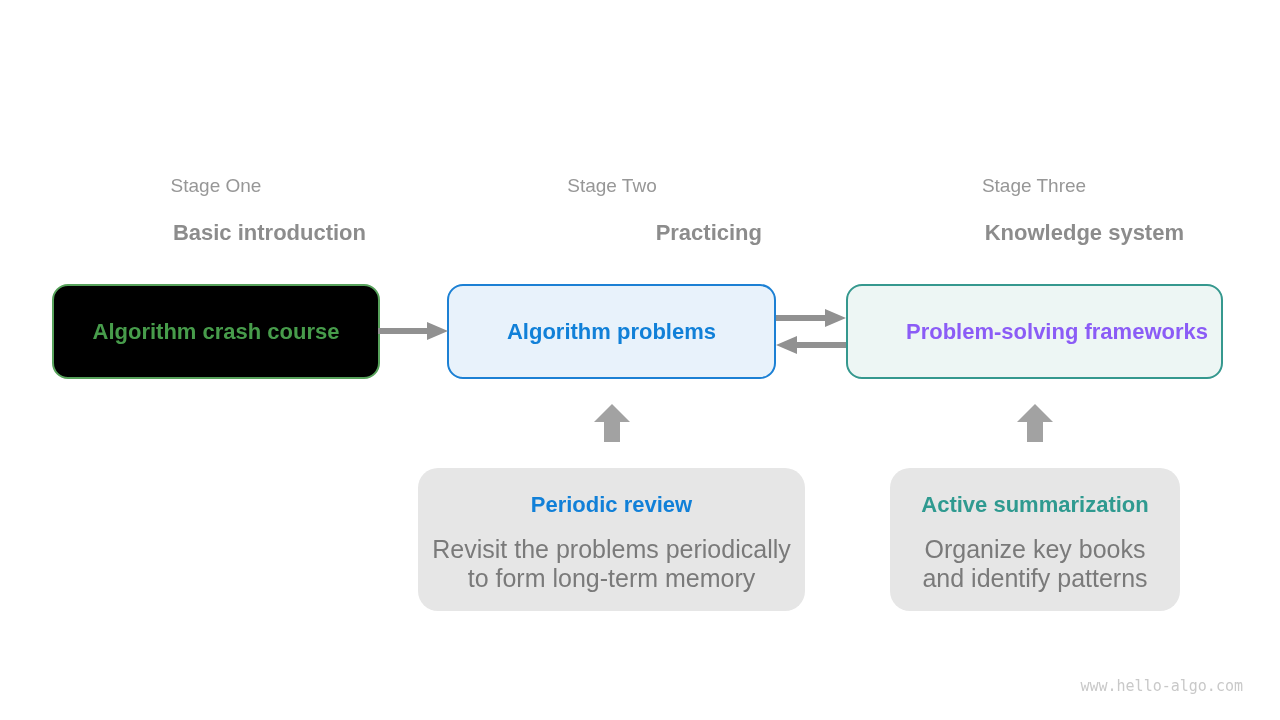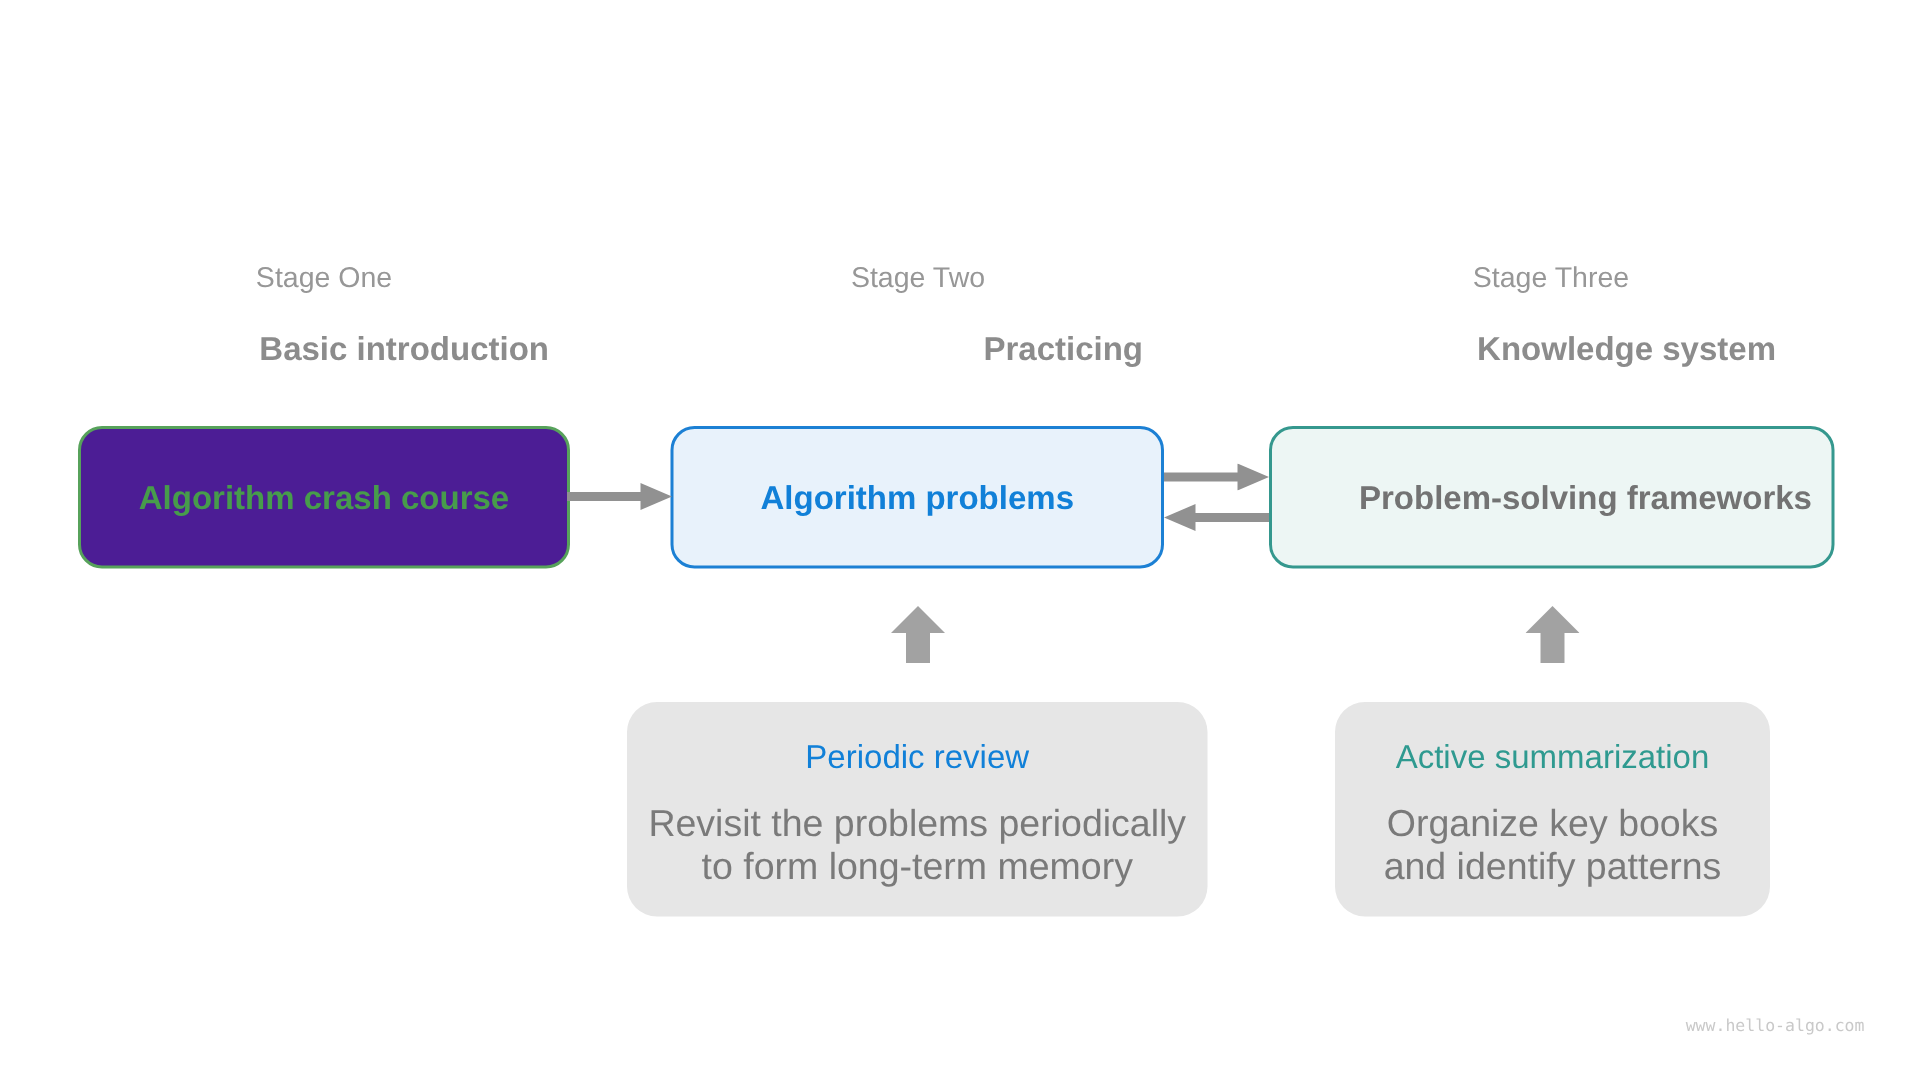--- a/index.html
+++ b/index.html
@@ -38,53 +38,53 @@
     border: 2px solid;
     display: flex;
     flex-direction: column;
     align-items: center;
     justify-content: center;
     text-align: center;
     font-size: 22px;
     font-weight: 700;
     line-height: 36px;
   }
-  .box-green  { background: #4c1d95; border-color: #57a25b; color: #479c4b; }
+  .box-green  { background: #000000; border-color: #57a25b; color: #479c4b; }
   .box-blue   { background: #e8f2fb; border-color: #1c80d4; color: #1180d8; }
-  .box-teal   { background: #edf6f4; border-color: #35988e; color: #737373; padding-left: 45px; }
+  .box-teal   { background: #edf6f4; border-color: #35988e; color: #8b5cf6; padding-left: 45px; }
 
   
   .note-box {
     background: #e6e6e6;
     border-radius: 20px;
     display: flex;
     flex-direction: column;
     align-items: center;
     text-align: center;
     padding-top: 25px;
   }
   .note-title {
     font-size: 22px;
-    font-weight: 400;
+    font-weight: 700;
     line-height: 24px;
   }
   .note-title-blue { color: #1180d8; }
   .note-title-teal { color: #2f9a90; }
   .note-body {
     margin-top: 18px;
     font-size: 25px;
     font-weight: 400;
     color: #7a7a7a;
     line-height: 29px;
   }
 
   
   .watermark {
     font-family: "DejaVu Sans Mono", monospace;
-    font-size: 11px;
+    font-size: 15px;
     color: #c9c9c9;
     white-space: nowrap;
   }
 
   svg { display: block; }
 </style>
 </head>
 <body>
 
 <div class="canvas">

